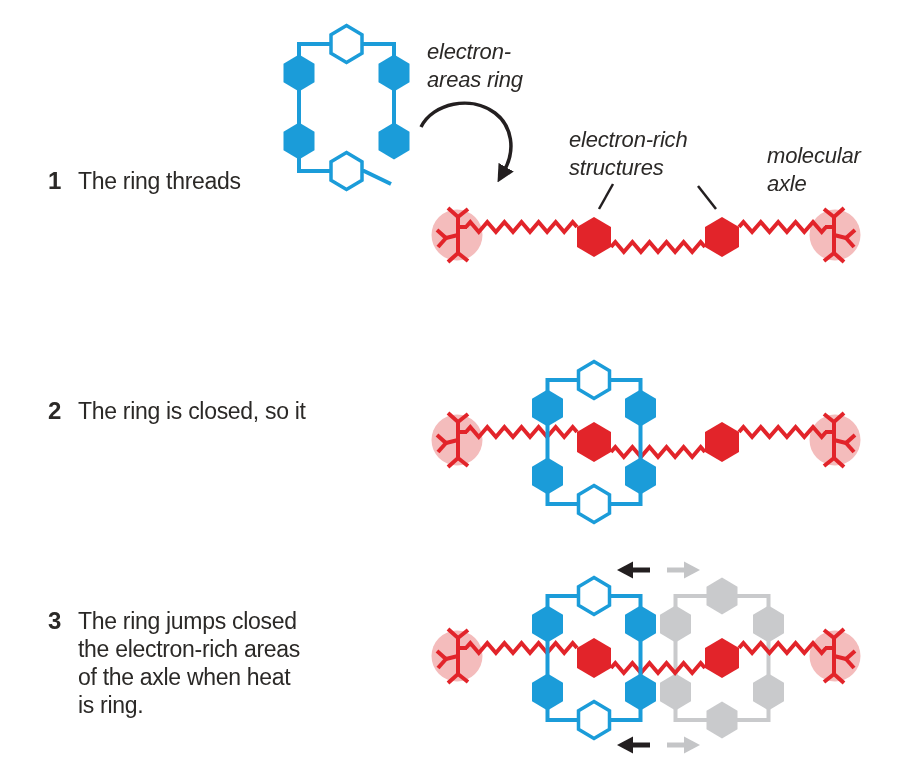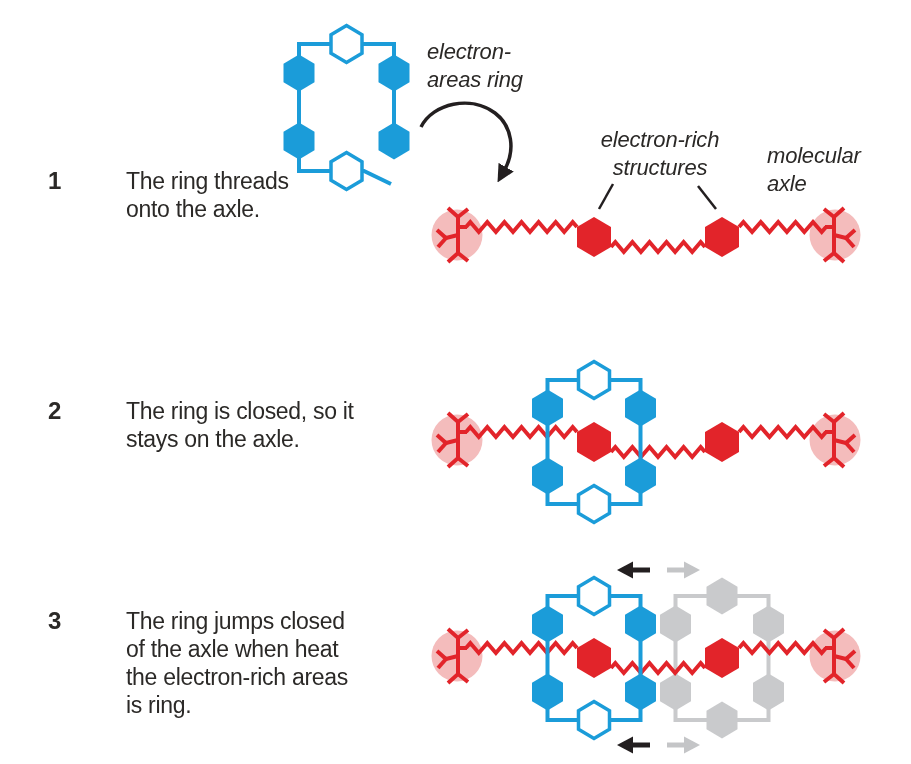--- a/index.html
+++ b/index.html
@@ -23,23 +23,23 @@
   .stopper-lines path{stroke:var(--axle-red);stroke-width:4;fill:none;stroke-linejoin:miter;stroke-linecap:butt;}
   .black-head{fill:var(--arrow-black);}
   .black-tail{stroke:var(--arrow-black);stroke-width:5;}
   .gray-head{fill:var(--ghost-arrow-gray);}
   .gray-tail{stroke:var(--ghost-arrow-gray);stroke-width:5;}
   .curve-arrow{stroke:var(--arrow-black);stroke-width:3.5;fill:none;}
   .pointer{stroke:var(--arrow-black);stroke-width:2.5;}
   
   .step{position:absolute;display:flex;white-space:nowrap;}
   .step-num{width:30px;font-weight:bold;font-size:24px;line-height:28px;letter-spacing:-0.3px;}
-  .step-body{font-size:23px;line-height:28px;letter-spacing:-0.3px;margin-left:48px;}
+  .step-body{font-size:23px;line-height:28px;letter-spacing:-0.3px;}
   .flabel{position:absolute;font-style:italic;font-size:22px;line-height:28px;letter-spacing:-0.2px;white-space:nowrap;}
-  .flabel.center{text-align:center;}
+  .flabel.center{text-align:left;}
 </style>
 </head>
 <body>
 
 <div class="canvas">
 
   <svg width="911" height="764" viewBox="0 0 911 764">
     <defs>
       <marker id="arrowhead" markerWidth="5" markerHeight="5" viewBox="0 0 6 6" refX="1.5" refY="3" orient="auto">
         <path d="M0,0 L6,3 L0,6 Z" fill="#231f20"></path>
@@ -155,38 +155,36 @@
         <path class="gray-head" d="M700,745 L684,736.5 L684,753.5 Z"></path>
         <line class="gray-tail" x1="667" y1="745" x2="685" y2="745"></line>
       </g>
     </g>
   </svg>
 
   <div class="step" style="left:48px;top:167px;">
     <div class="step-num">1</div>
     <div class="step-body">
       <div>The ring threads</div>
-      <div>onto the axle.</div>
     </div>
   </div>
 
   <div class="step" style="left:48px;top:397px;">
     <div class="step-num">2</div>
     <div class="step-body">
       <div>The ring is closed, so it</div>
-      <div>stays on the axle.</div>
     </div>
   </div>
 
   <div class="step" style="left:48px;top:607px;">
     <div class="step-num">3</div>
     <div class="step-body">
       <div>The ring jumps closed</div>
+      <div>the electron-rich areas</div>
       <div>of the axle when heat</div>
-      <div>the electron-rich areas</div>
       <div>is ring.</div>
     </div>
   </div>
 
   <div class="flabel" style="left:427px;top:38px;font-style:italic;">
     <div>electron-</div>
     <div>areas ring</div>
   </div>
 
   <div class="flabel center" style="left:569px;top:126px;width:182px;">

